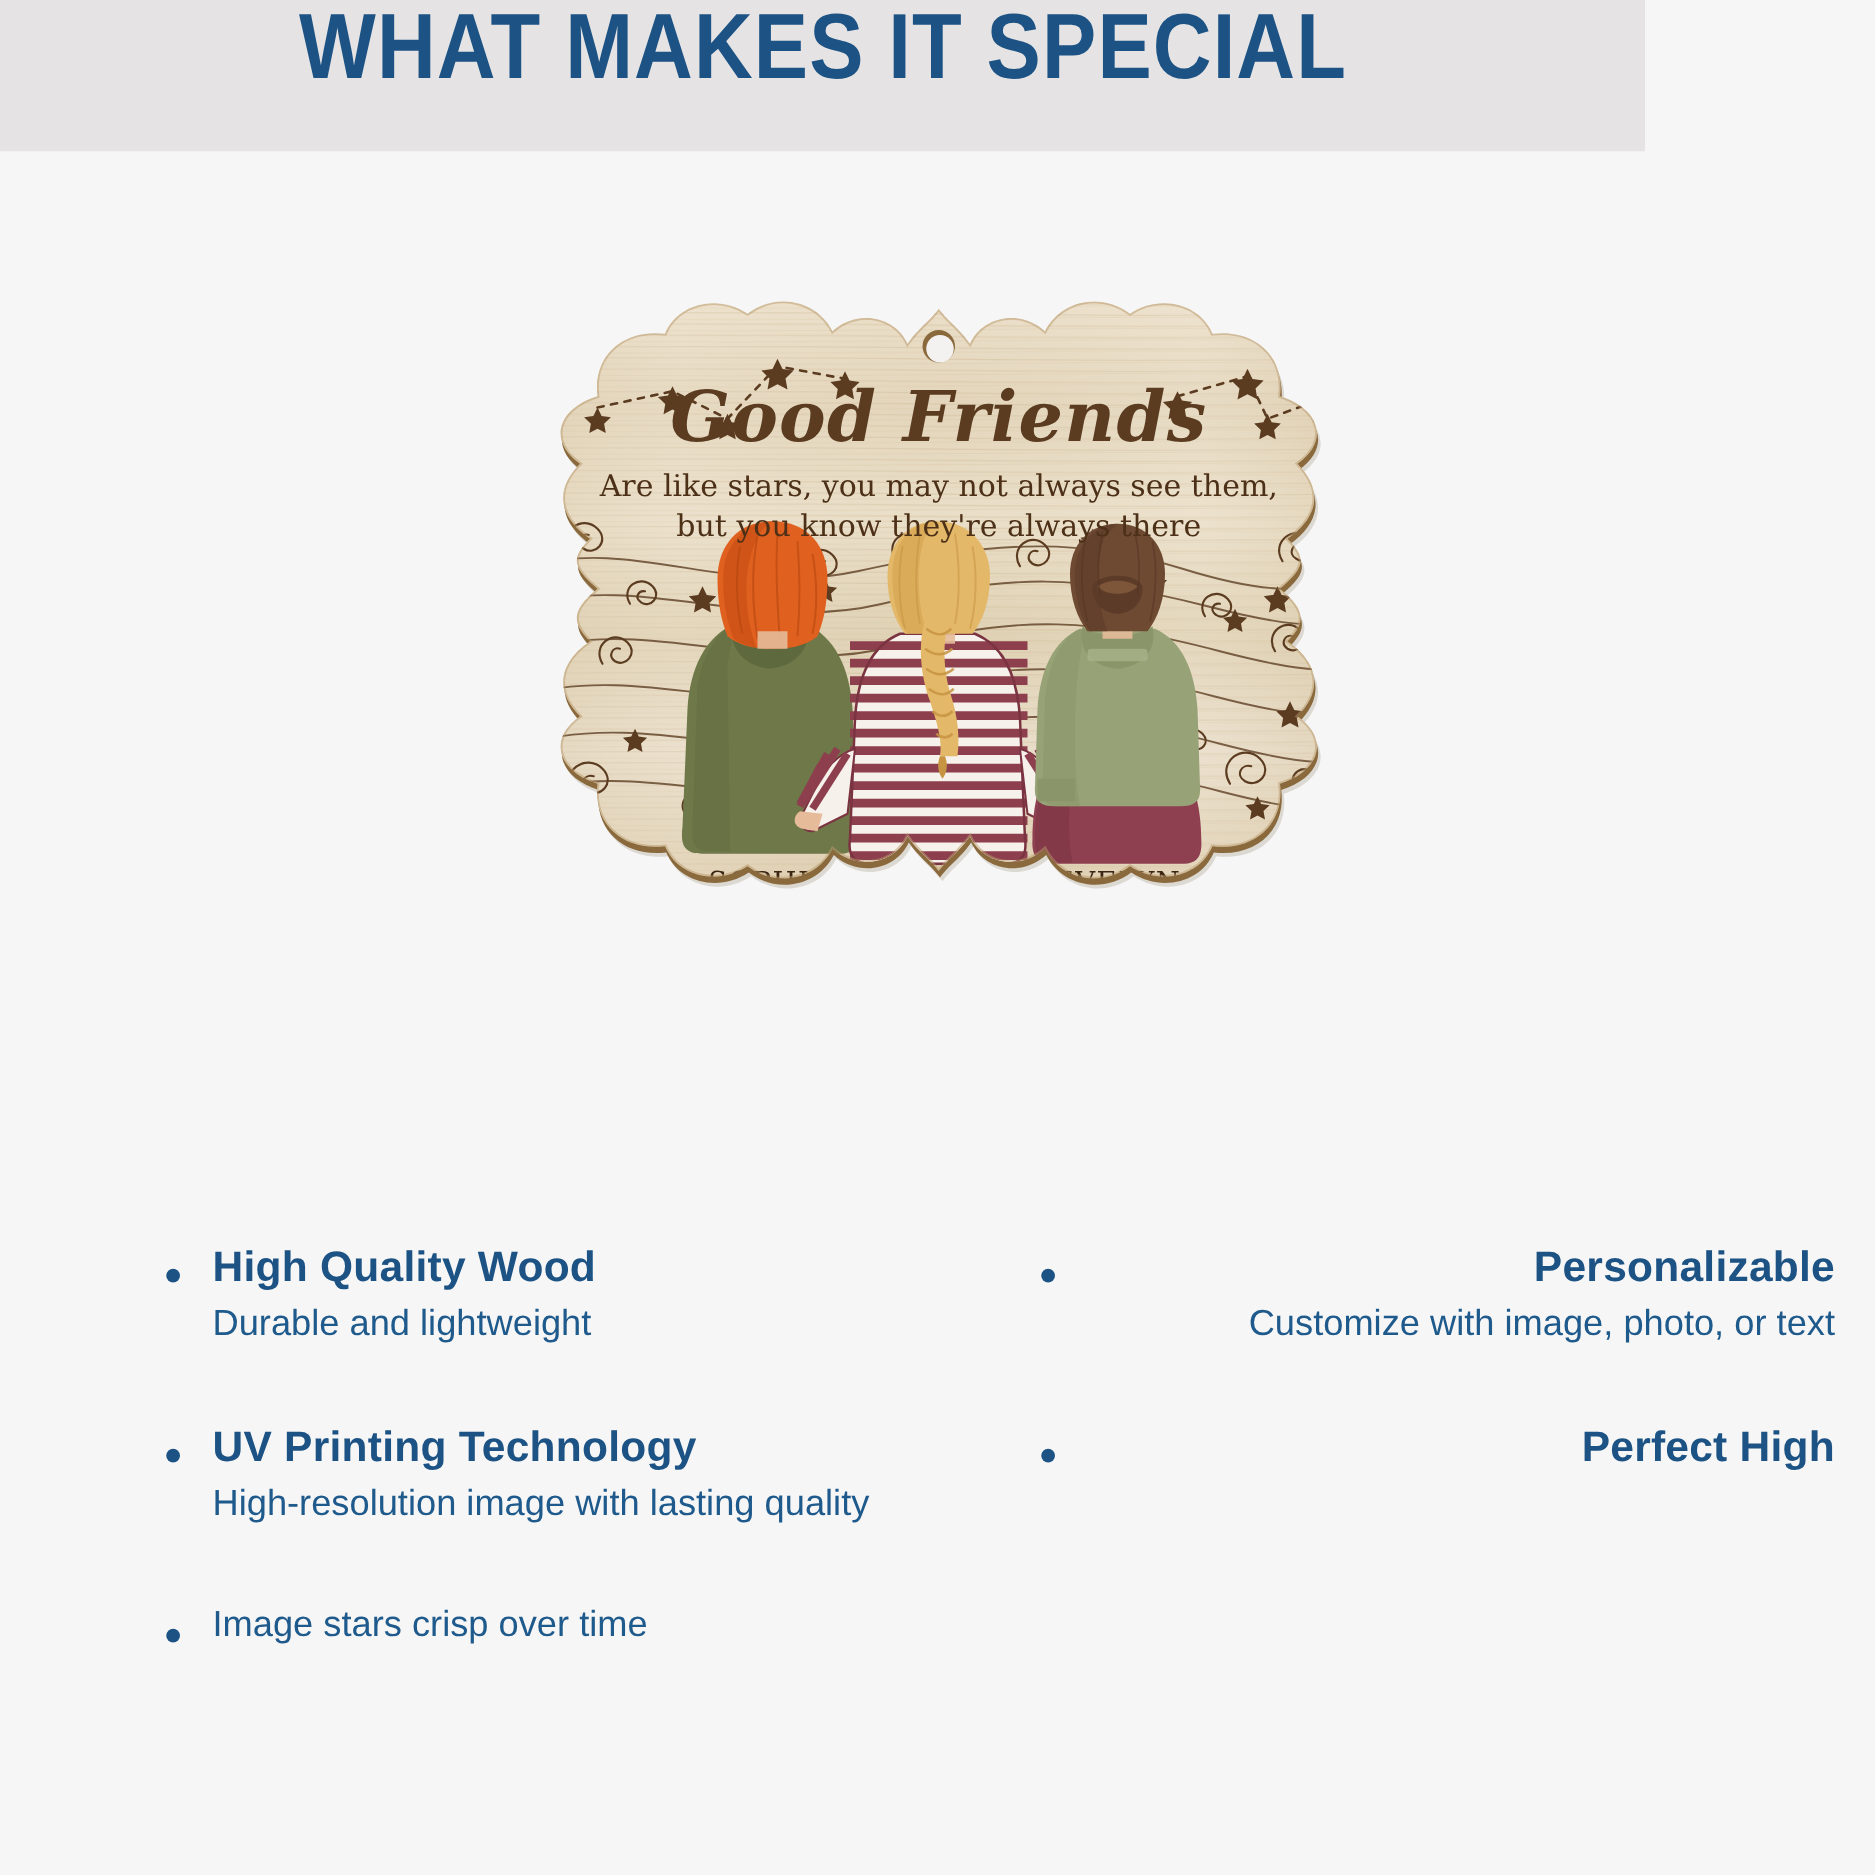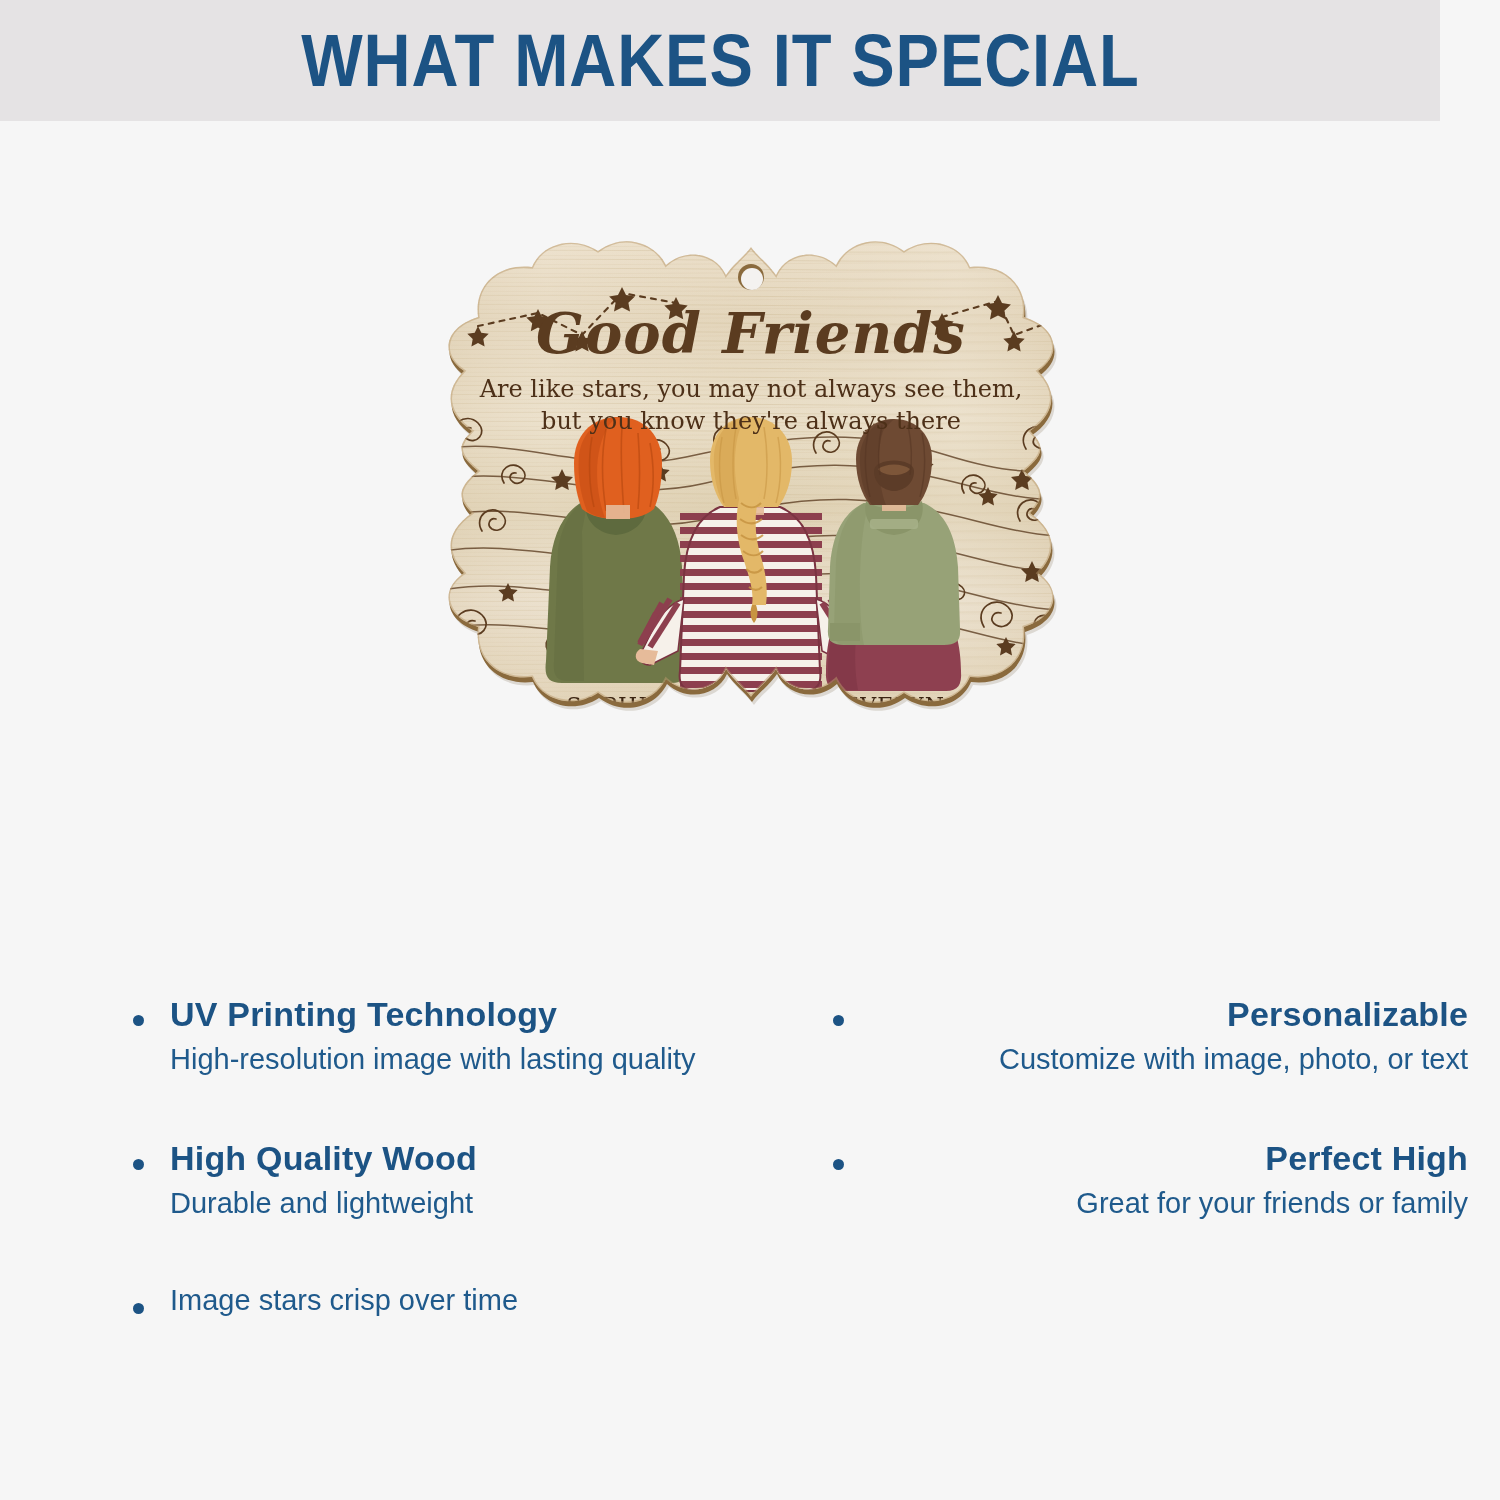--- a/index.html
+++ b/index.html
@@ -6,23 +6,23 @@
   body{
     width:1500px;height:1500px;
     background:#f6f6f6;
     font-family:"Liberation Sans",sans-serif;
     overflow:hidden;
     position:relative;
   }
 
   
   .header-band{
-    position:absolute;left:0;top:0;width:1440px;height:121px;
+    position:absolute;left:0;top:0;width:1316px;height:121px;
     background:#e5e3e4;
-    display:flex;align-items:center;justify-content:center;
+    display:flex;justify-content:center;
   }
   .header-title{
     color:#1c5384;
     font-family:"Liberation Sans Narrow","Liberation Sans",sans-serif;
     font-weight:bold;
     font-size:74px;
     letter-spacing:1px;
     transform:scaleX(0.88);
     white-space:nowrap;
     line-height:1;
@@ -352,46 +352,45 @@
     </svg>
   </div>
 </div>
 
 <div class="features">
 
   <div class="col col-left">
 
     <div class="feature">
       <span class="bullet"></span>
+      <p class="ftitle">High Quality Wood</p>
+      <p class="fdesc">Durable and lightweight</p>
+    </div>
+
+    <div class="feature">
+      <span class="bullet"></span>
       <p class="ftitle">UV Printing Technology</p>
       <p class="fdesc">High-resolution image with lasting quality</p>
     </div>
 
     <div class="feature">
       <span class="bullet"></span>
-      <p class="ftitle">High Quality Wood</p>
-      <p class="fdesc">Durable and lightweight</p>
-    </div>
-
-    <div class="feature">
-      <span class="bullet"></span>
       <p class="fdesc">Image stars crisp over time</p>
     </div>
 
   </div>
 
   <div class="col col-right">
 
     <div class="feature">
       <span class="bullet"></span>
       <p class="ftitle">Personalizable</p>
       <p class="fdesc">Customize with image, photo, or text</p>
     </div>
 
     <div class="feature">
       <span class="bullet"></span>
       <p class="ftitle">Perfect High</p>
-      <p class="fdesc">Great for your friends or family</p>
     </div>
 
   </div>
 
 </div>
 
 </body></html>

